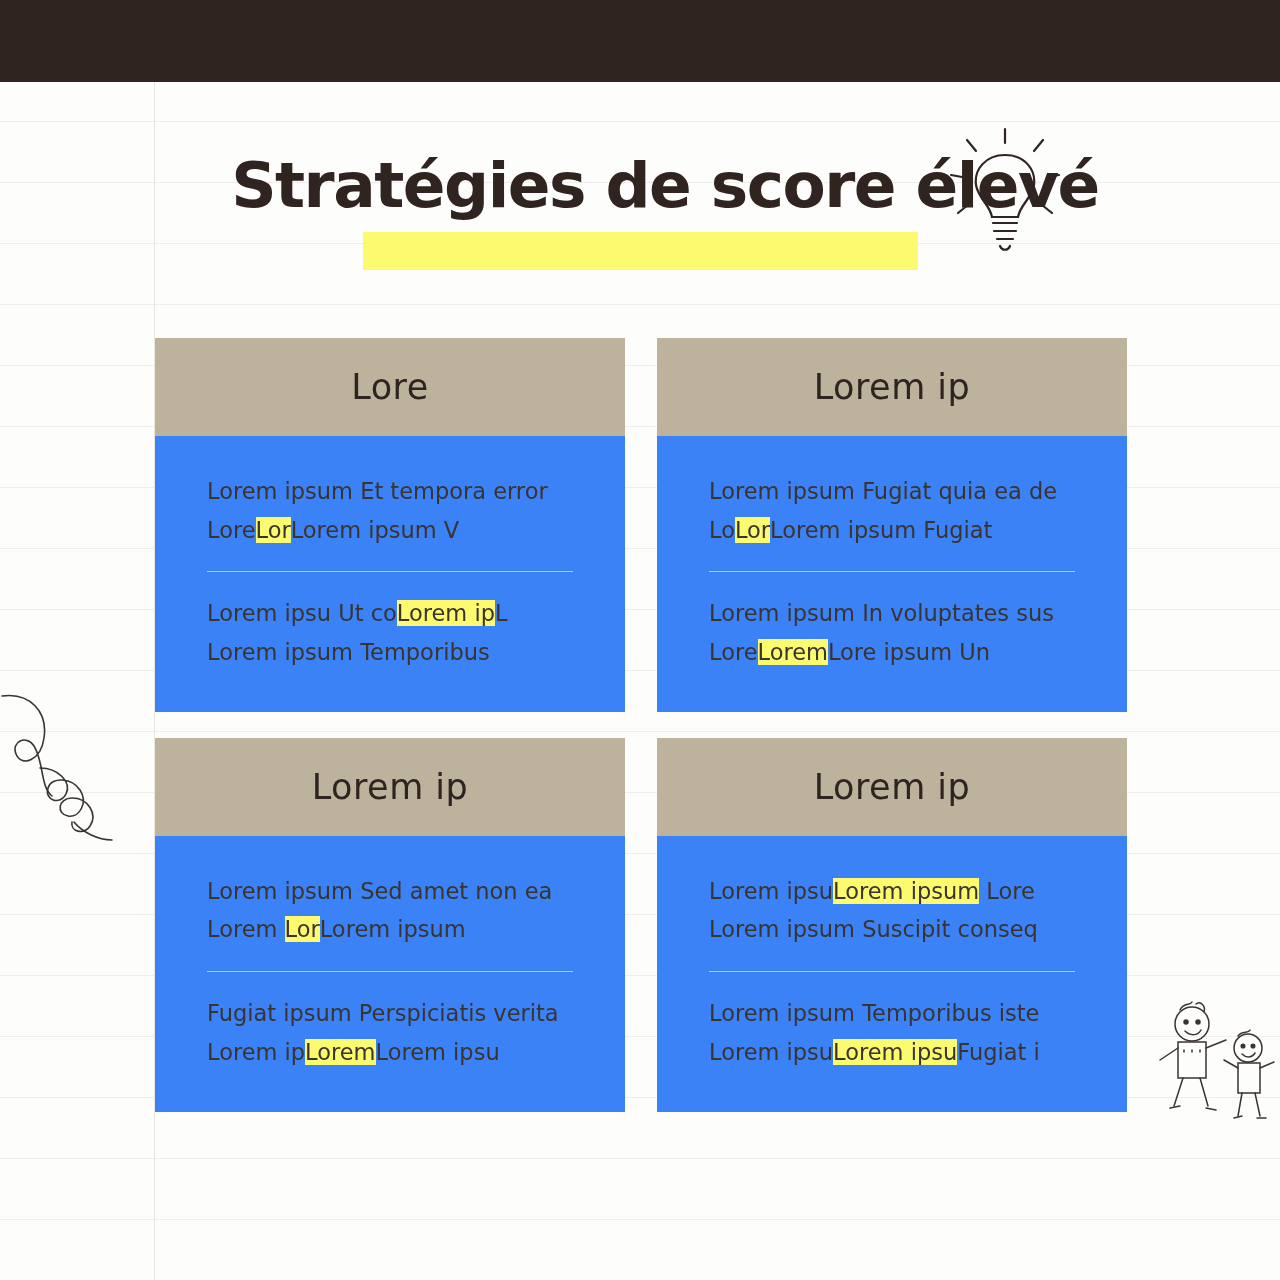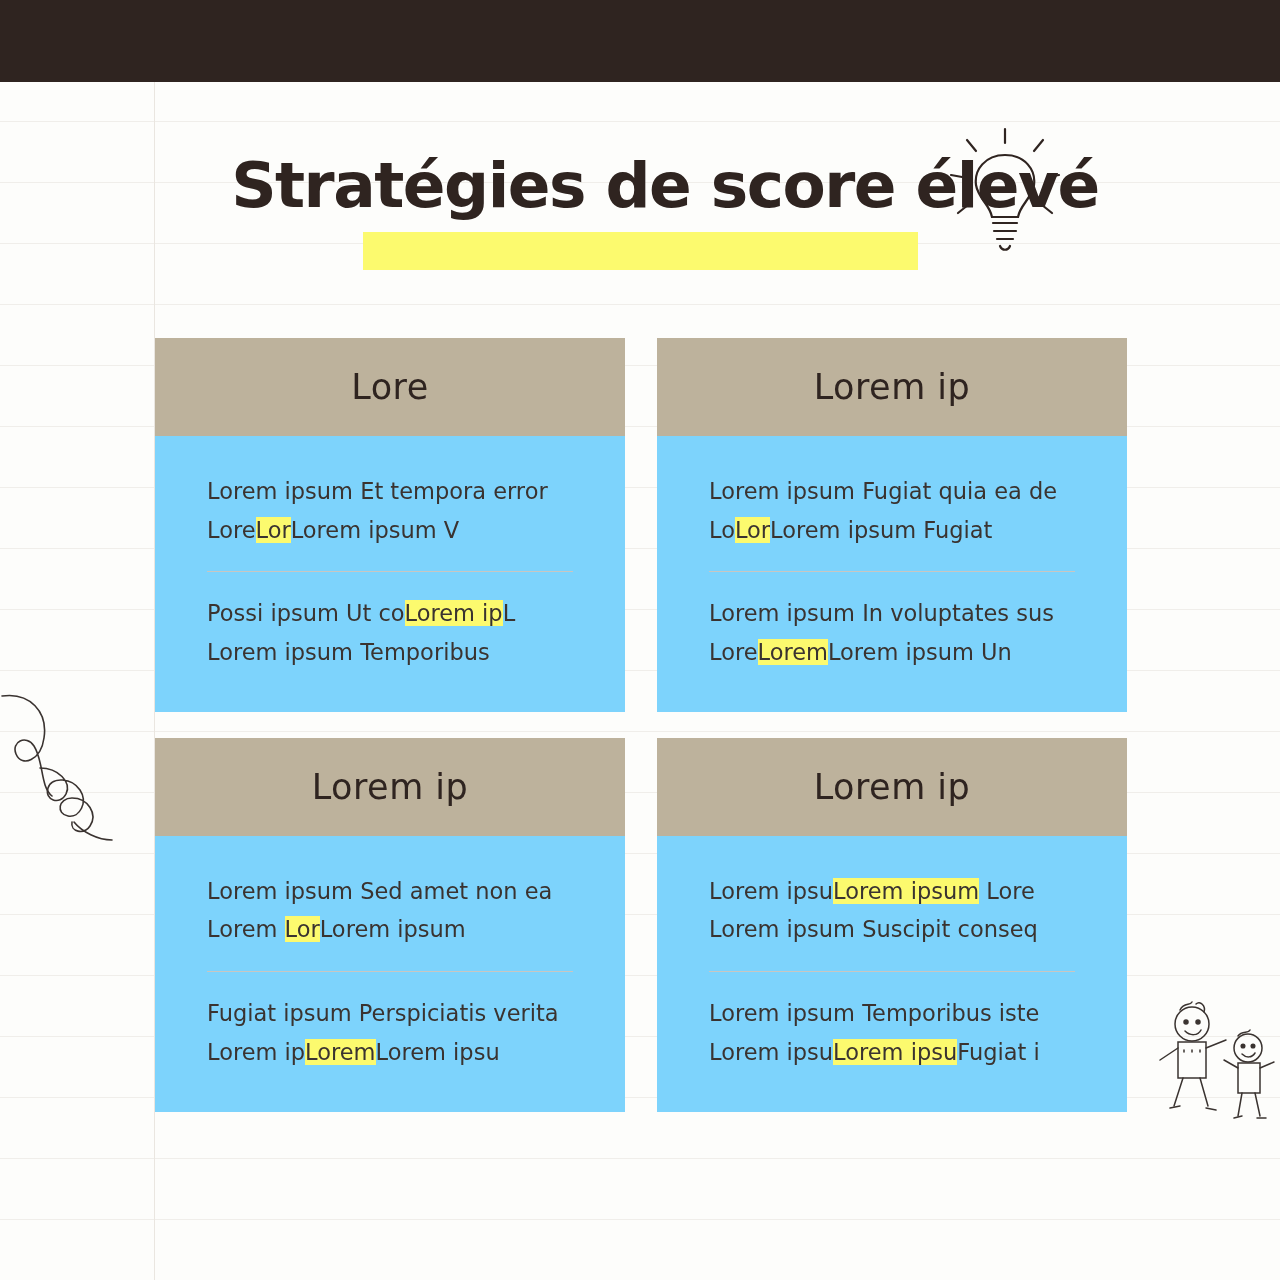--- a/index.html
+++ b/index.html
@@ -104,21 +104,21 @@
     align-items: center;
     justify-content: center;
   }
   .card-header span {
     font-family: "DejaVu Sans", sans-serif;
     font-size: 35px;
     color: #2f2420;
     letter-spacing: 0.5px;
   }
   .card-body {
-    background: #7dd3fc;
+    background: #3b82f6;
     padding: 36px 52px 40px 52px;
     min-height: 240px;
     box-sizing: border-box;
   }
   .entry {
     font-size: 22.5px;
     line-height: 1.72;
     color: #3a3330;
   }
   .divider {
@@ -177,32 +177,32 @@
 
 <div id="grid">
 
   <div class="card">
     <div class="card-header">
       <span>Lore</span>
     </div>
     <div class="card-body">
       <div class="entry"><span>Lorem ipsum Et tempora error Lore</span><mark>Lor</mark><span>Lorem ipsum V</span></div>
       <div class="divider"></div>
-      <div class="entry"><span>Possi ipsum Ut co</span><mark>Lorem ip</mark><span>L Lorem ipsum Temporibus</span></div>
+      <div class="entry"><span>Lorem ipsu Ut co</span><mark>Lorem ip</mark><span>L Lorem ipsum Temporibus</span></div>
     </div>
   </div>
 
   <div class="card">
     <div class="card-header">
       <span>Lorem ip</span>
     </div>
     <div class="card-body">
       <div class="entry"><span>Lorem ipsum Fugiat quia ea de Lo</span><mark>Lor</mark><span>Lorem ipsum Fugiat</span></div>
       <div class="divider"></div>
-      <div class="entry"><span>Lorem ipsum In voluptates sus Lore</span><mark>Lorem</mark><span>Lorem ipsum Un</span></div>
+      <div class="entry"><span>Lorem ipsum In voluptates sus Lore</span><mark>Lorem</mark><span>Lore ipsum Un</span></div>
     </div>
   </div>
 
   <div class="card">
     <div class="card-header">
       <span>Lorem ip</span>
     </div>
     <div class="card-body">
       <div class="entry"><span>Lorem ipsum Sed amet non ea Lorem </span><mark>Lor</mark><span>Lorem ipsum</span></div>
       <div class="divider"></div>

